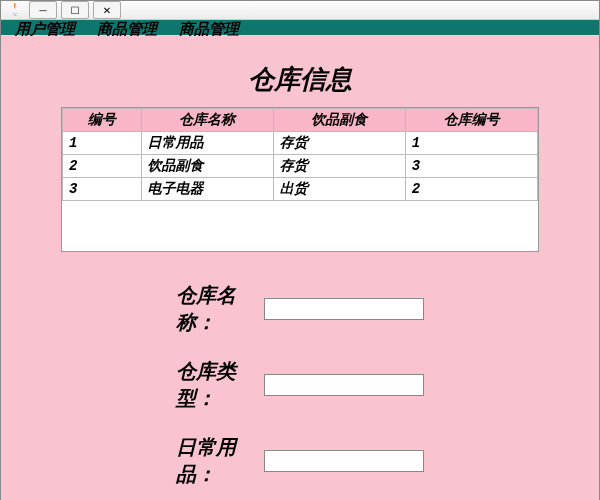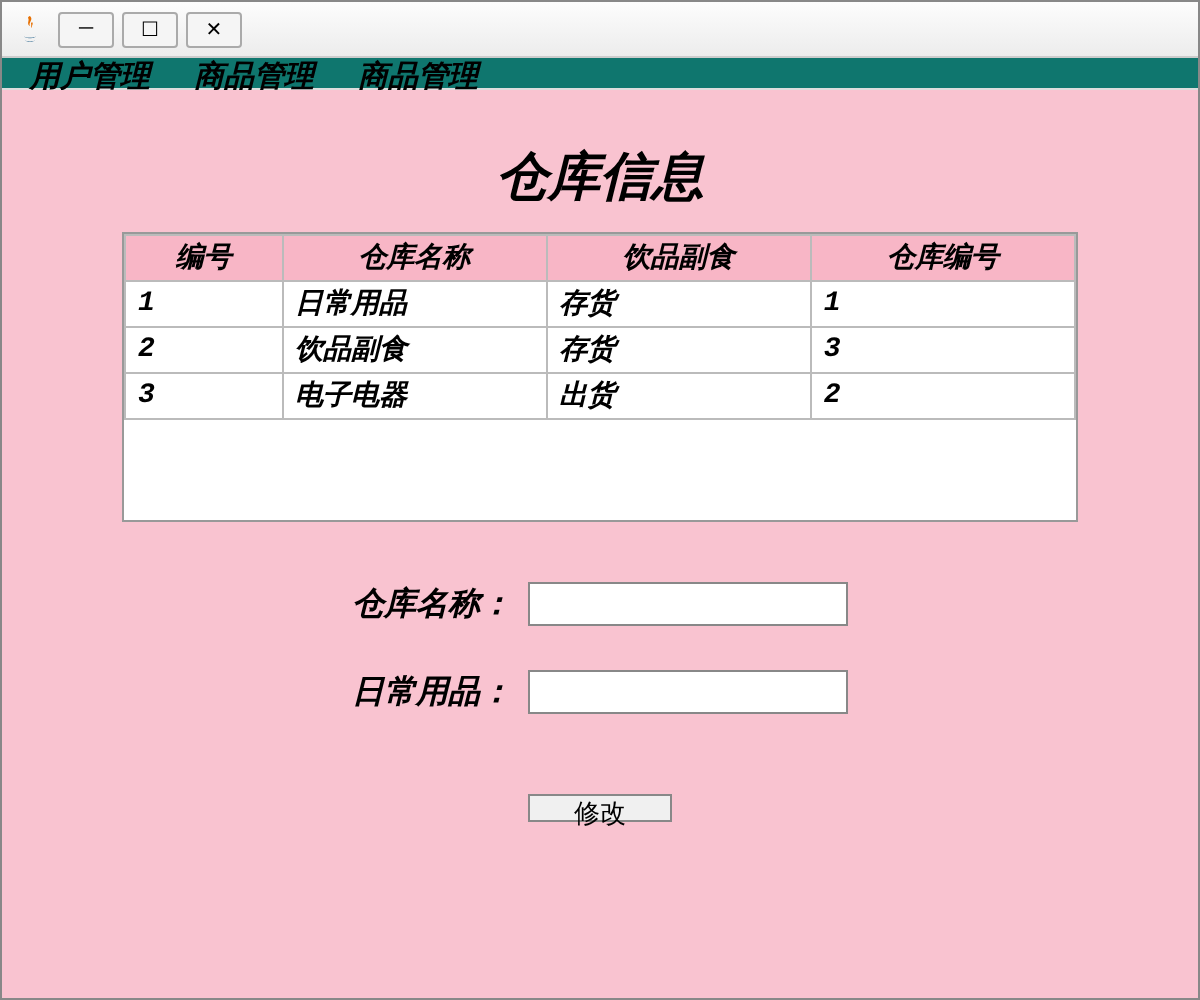--- a/index.html
+++ b/index.html
@@ -14,21 +14,21 @@
     .menu-item { font-family: "KaiTi", "SimSun", serif; font-size: 15px; font-weight: bold; color: #000; cursor: pointer; font-style: italic; }
     .content { flex: 1; background: #f9c3d0; padding: 26px 60px 10px; display: flex; flex-direction: column; align-items: center; }
     .page-title { font-family: "KaiTi", serif; font-size: 26px; font-weight: bold; font-style: italic; margin-bottom: 10px; }
     .table-wrap { width: 100%; background: #fff; border: 1px solid #999; }
     table { width: 100%; border-collapse: collapse; }
     th, td { border: 1px solid #bbb; padding: 2px 6px; text-align: left; font-family: Liberation Mono, monospace; font-size: 14px; font-style: italic; font-weight: bold; }
     th { background: #f8b6c6; text-align: center; }
     .table-pad { height: 50px; background: #fff; }
     .form { margin-top: 30px; display: flex; flex-direction: column; gap: 22px; align-items: center; }
     .form-row { display: flex; align-items: center; gap: 8px; }
-    .form-label { font-family: "KaiTi", serif; font-size: 16px; font-weight: bold; font-style: italic; width: 80px; text-align: center; }
+    .form-label { font-family: "KaiTi", serif; font-size: 20px; font-weight: bold; font-style: italic; width: 80px; text-align: left; }
     .form-input { width: 160px; height: 22px; border: 1px solid #888; background: #fff; padding: 0 4px; font-size: 13px; }
     .submit-btn { margin-top: 18px; width: 72px; height: 14px; background: #f0f0f0; border: 1px solid #888; font-family: "SimSun", serif; font-size: 13px; cursor: pointer; }
   </style>
 </head>
 <body>
 
 <div class="window">
   <div class="titlebar">
     <svg class="java-icon" viewBox="0 0 16 16">
       <path d="M5 11c0 1 6 1 6 0 0 1.5-6 1.5-6 0z" fill="#5382a1"></path>
@@ -85,19 +85,23 @@
       </table>
       <div class="table-pad"></div>
     </div>
 
     <div class="form">
       <div class="form-row">
         <span class="form-label">仓库名称：</span>
         <input class="form-input" type="text" value="" style="">
       </div>
       <div class="form-row">
+        <span class="form-label">仓库类型：</span>
+        <input class="form-input" type="text" value="" style="">
+      </div>
+      <div class="form-row">
         <span class="form-label">日常用品：</span>
         <input class="form-input" type="text" value="" style="">
       </div>
       <button class="submit-btn">修改</button>
     </div>
   </div>
 </div>
 
 </body></html>

